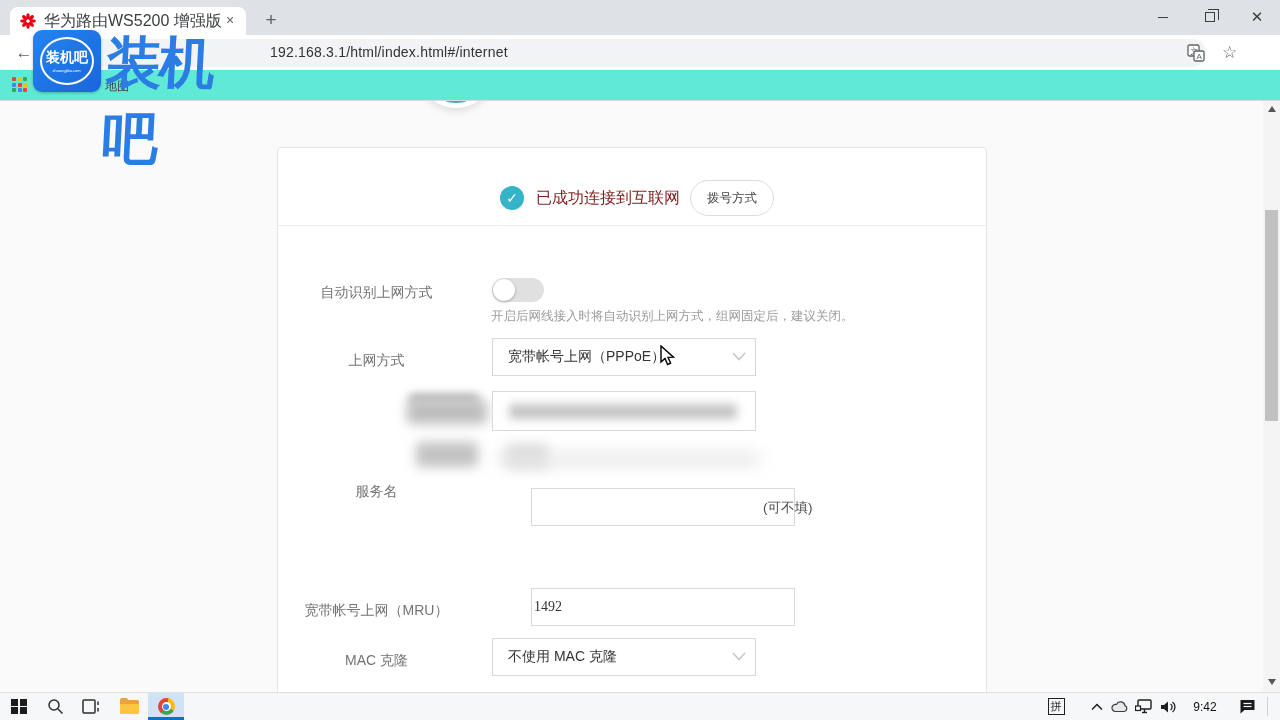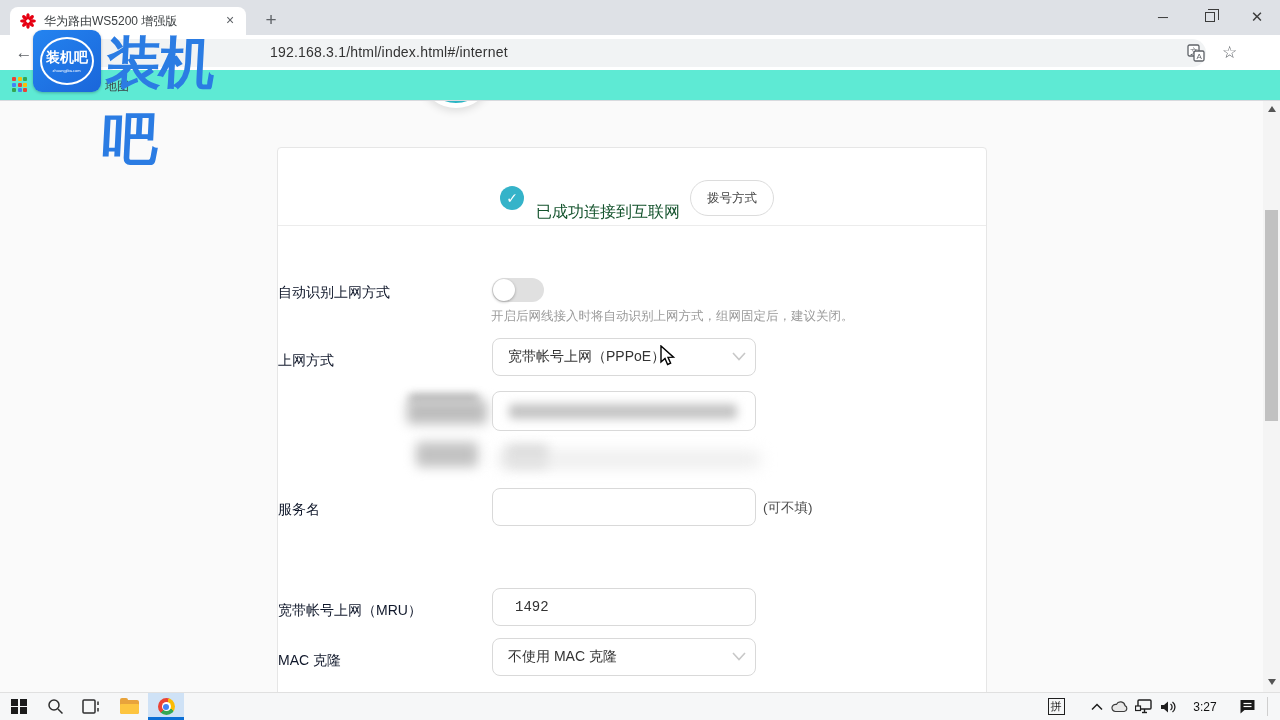--- a/index.html
+++ b/index.html
@@ -3,21 +3,21 @@
 <meta charset="utf-8">
 <style>
   * { margin:0; padding:0; box-sizing:border-box; }
   html,body { width:1280px; height:720px; overflow:hidden; }
   body { font-family:"Liberation Sans","DejaVu Sans",sans-serif; }
   #screen { position:relative; width:1280px; height:720px; background:#fff; overflow:hidden; }
 
   
   #titlebar { position:absolute; left:0; top:0; width:1280px; height:35px; background:#dee1e6; }
   #tab { position:absolute; left:10px; top:7px; width:236px; height:28px; background:#fff; border-radius:8px 8px 0 0; display:flex; align-items:center; padding:0 8px 0 10px; }
-  #tab-title { flex:1; font-size:12px; color:#3c4043; white-space:nowrap; overflow:hidden; text-overflow:ellipsis; margin-left:8px; }
+  #tab-title { flex:1; font-size:16px; color:#3c4043; white-space:nowrap; overflow:hidden; text-overflow:ellipsis; margin-left:8px; }
   #tab-close { width:16px; height:16px; line-height:15px; text-align:center; font-size:14px; color:#5f6368; border-radius:50%; cursor:pointer; }
   #new-tab { position:absolute; left:258px; top:8px; width:26px; height:26px; text-align:center; line-height:24px; font-size:19px; color:#5f6368; }
   .wctl { position:absolute; top:0; width:46px; height:33px; display:flex; align-items:center; justify-content:center; color:#3b3b3b; }
   #btn-min { left:1140px; font-size:14px; }
   #btn-max { left:1187px; }
   #btn-max .restore { position:relative; width:10px; height:10px; border:1px solid #3b3b3b; background:transparent; }
   #btn-max .restore:before { content:""; position:absolute; left:2px; top:-4px; width:10px; height:10px; border:1px solid #3b3b3b; border-left:none; border-bottom:none; }
   #btn-close { left:1234px; font-size:15px; }
 
   
@@ -45,27 +45,27 @@
   #wm-tile-text { color:#fff; font-size:14px; font-weight:bold; letter-spacing:0; }
   #wm-tile-sub { color:#fff; font-size:5px; transform:scale(.8); white-space:nowrap; }
   #wm-brand { position:absolute; left:76px; top:-2px; font-size:56px; font-weight:900; color:#2b7ce3; letter-spacing:-3px; transform:skewX(-3deg); font-family:"DejaVu Sans",sans-serif; }
 
   
   #page { position:absolute; left:0; top:101px; width:1280px; height:591px; background:#fafafa; overflow:hidden; }
   #globe-circle { position:absolute; left:419px; top:-67px; width:74px; height:74px; background:#2ab5c4; border:5px solid #fff; border-radius:50%; box-shadow:0 3px 8px rgba(0,0,0,.12); }
   #card { position:absolute; left:277px; top:46px; width:710px; height:700px; background:#fff; border:1px solid #e6e6e6; border-radius:4px; }
   #card-header { position:absolute; left:0; top:0; width:708px; height:78px; border-bottom:1px solid #ececec; }
   #ok-icon { position:absolute; left:222px; top:38px; width:24px; height:24px; border-radius:50%; background:#35b3c9; color:#fff; font-size:14px; font-weight:bold; text-align:center; line-height:24px; }
-  #ok-text { position:absolute; left:258px; top:54px; font-size:16px; color:#14532d;font-family:Liberation Serif, serif; }
+  #ok-text { position:absolute; left:258px; top:40px; font-size:16px; color:#7f1d1d;font-family:Liberation Serif, serif; }
   #reconnect-btn { position:absolute; left:412px; top:32px; height:36px; padding:0 16px; background:#fff; border:1px solid #dcdcdc; border-radius:18px; font-size:12.5px; color:#444; line-height:34px; }
 
-  .flabel { position:absolute; left:0; width:197px; text-align:left; font-size:14px; color:#0f172a; height:20px; line-height:20px; white-space:nowrap; }
-  .ctl { position:absolute; left:214px; width:264px; height:38px; background:#fff; border:1px solid #d9d9d9; border-radius:8px; display:flex; align-items:center; padding:0 30px 0 15px; font-size:14px; color:#333; }
+  .flabel { position:absolute; left:0; width:197px; text-align:center; font-size:14px; color:#737373; height:20px; line-height:20px; white-space:nowrap; }
+  .ctl { position:absolute; left:214px; width:264px; height:38px; background:#fff; border:1px solid #d9d9d9; border-radius:0; display:flex; align-items:center; padding:0 30px 0 15px; font-size:14px; color:#333; }
   .ctl .chev { position:absolute; right:9px; top:13px; }
-  input.ctl { padding:0 22px; outline:none; font-family:Liberation Mono, monospace; }
+  input.ctl { padding:0 2px; outline:none; font-family:Liberation Serif, serif;margin-left:39px; }
 
   #toggle { position:absolute; left:214px; top:130px; width:52px; height:24px; background:#e0e0e0; border-radius:12px; }
   #toggle-knob { position:absolute; left:1px; top:1px; width:22px; height:22px; background:#fff; border-radius:50%; box-shadow:0 1px 3px rgba(0,0,0,.3); }
   #hint { position:absolute; left:213px; top:160px; font-size:12.5px; color:#9a9a9a; white-space:nowrap; }
   #svc-note { position:absolute; left:485px; top:351px; font-size:13.5px; color:#4a4a4a; }
 
   .blur-blob { position:absolute; border-radius:4px; }
 
   
   #cursor { position:absolute; left:659px; top:244px; width:20px; height:22px; z-index:40; }
@@ -206,21 +206,21 @@
 
       <div class="blur-blob" style="left:131px;top:246px;width:70px;height:9px;background:#6f6f6f;filter:blur(4px);opacity:.55"></div>
       <div class="blur-blob" style="left:129px;top:252px;width:80px;height:24px;background:#bdbdbd;filter:blur(6px)"></div>
       <div class="ctl" style="top:243px;height:40px">
         <div class="blur-blob" style="left:16px;top:12px;width:228px;height:15px;background:#c4c4c4;filter:blur(5px)"></div>
       </div>
       <div class="blur-blob" style="left:138px;top:294px;width:62px;height:25px;background:#c2c2c2;filter:blur(6px)"></div>
       <div class="blur-blob" style="left:228px;top:297px;width:42px;height:22px;background:#d6d6d6;filter:blur(6px)"></div>
       <div class="blur-blob" style="left:220px;top:305px;width:262px;height:13px;background:#e8e8e8;filter:blur(8px)"></div>
 
-      <div class="flabel" style="top:351px">服务名</div>
+      <div class="flabel" style="top:333px">服务名</div>
       <input class="ctl" style="top: 340px;" type="text" value="">
       <div id="svc-note">(可不填)</div>
 
 
       <div class="flabel" style="top:452px">宽带帐号上网（MRU）</div>
       <input class="ctl" style="top: 440px;" type="text" value="1492">
 
       <div class="flabel" style="top:502px">MAC 克隆</div>
       <div class="ctl" style="top:490px">
         <span>不使用 MAC 克隆</span>
@@ -294,21 +294,21 @@
         <rect x="0.5" y="7" width="5" height="4.5" fill="#f6f7f8" stroke="#1f1f1f" stroke-width="1.2"></rect>
       </svg>
     </div>
     <div class="tray-item" id="tray-vol">
       <svg width="17" height="14" viewBox="0 0 17 14">
         <path d="M1 5 h3 l4-3.5 v11 L4 9 H1 z" fill="#1f1f1f"></path>
         <path d="M10.5 4 a3.6 3.6 0 0 1 0 6" fill="none" stroke="#1f1f1f" stroke-width="1.3"></path>
         <path d="M12.5 2 a6.3 6.3 0 0 1 0 10" fill="none" stroke="#1f1f1f" stroke-width="1.3"></path>
       </svg>
     </div>
-    <div class="tray-item" id="tray-clock">3:27</div>
+    <div class="tray-item" id="tray-clock">9:42</div>
     <div class="tray-item" id="action-center">
       <svg width="17" height="15" viewBox="0 0 17 15">
         <path d="M1.5 1 h14 v10 h-10 l-4 3.5 z" fill="#1a1a1a"></path>
         <line x1="4.5" y1="4.5" x2="12.5" y2="4.5" stroke="#fff" stroke-width="1.2"></line>
         <line x1="4.5" y1="7.5" x2="12.5" y2="7.5" stroke="#fff" stroke-width="1.2"></line>
       </svg>
     </div>
     <div id="tb-showdesk"></div>
   </div>
 

